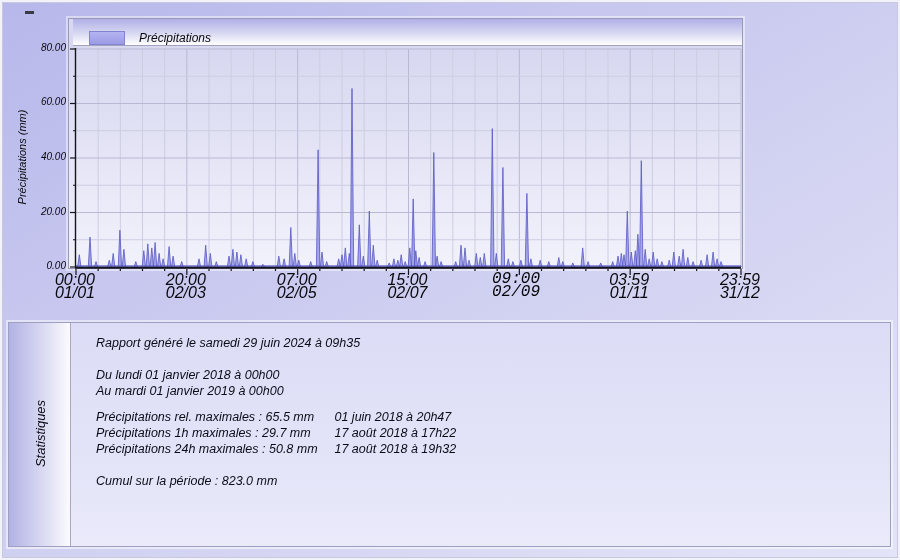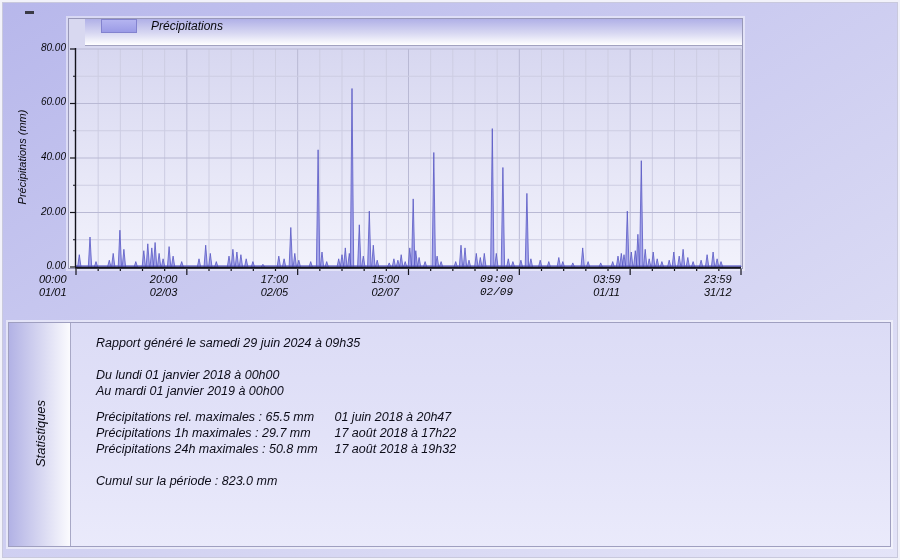--- a/index.html
+++ b/index.html
@@ -11,43 +11,43 @@
   }
   .artifact{position:absolute;left:25px;top:11px;width:9px;height:3px;background:#3a3a46;}
 
   
   .chart-box{
     position:absolute;left:68px;top:18px;width:673px;height:249px;
     border:1px solid #9898b8;background:linear-gradient(180deg,#d8d8f0 12%,#e6e6f7 60%,#f1f1fb 100%);
     box-shadow:0 0 0 2px rgba(255,255,255,0.45);
   }
   .legend-strip{
-    position:absolute;left:16px;top:0;right:0;height:26px;
+    position:absolute;left:4px;top:0;right:0;height:26px;
     background:linear-gradient(180deg,#b0b0e7 0%,#d8d8f2 55%,#ffffff 100%);
-    border-bottom:1px solid #a2a2c0;display:flex;align-items:flex-start;
+    border-bottom:1px solid #a2a2c0;display:flex;align-items:flex-end;
   }
   .legend-swatch{
     width:34px;height:12px;margin-left:16px;
     background:linear-gradient(180deg,#b4b4f0,#9b9be6);
     border:1px solid #8383cf;
   }
   .legend-label{margin-left:14px;font-style:italic;font-size:12px;color:#08080c;}
   #plot-svg{position:absolute;left:-8px;top:22px;overflow:visible;}
 
   .y-label{
     position:absolute;width:52px;text-align:right;font-style:italic;font-size:10px;color:#08080c;
     transform:translateY(-6px);
   }
   .y-title{
     position:absolute;left:-43px;top:151px;width:130px;text-align:center;
     font-style:italic;font-size:11px;color:#08080c;transform:rotate(-90deg);
   }
   .x-label{
-    position:absolute;width:72px;margin-left:-36px;
-    font-style:italic;font-size:11px;color:#08080c;line-height:13px;top:273px;
+    position:absolute;width:72px;margin-left:-36px;text-align:center;
+    font-style:italic;font-size:16px;color:#08080c;line-height:13px;top:273px;
   }
 
   
   .stats-box{
     position:absolute;left:8px;top:322px;width:881px;height:223px;
     border:1px solid #9f9fc0;
     background:linear-gradient(180deg,#dcdcf6 0%,#e2e2f8 50%,#eaeafb 100%);
     box-shadow:0 0 0 2px rgba(255,255,255,0.5);
   }
   .stats-sidebar{
@@ -182,21 +182,21 @@
 <div id="x-labels">
     <div class="x-label" style="left: 75px;">
       <div>00:00</div>
       <div>01/01</div>
     </div>
     <div class="x-label" style="left: 185.833px;">
       <div>20:00</div>
       <div>02/03</div>
     </div>
     <div class="x-label" style="left: 296.667px;">
-      <div>17:00</div>
+      <div>07:00</div>
       <div>02/05</div>
     </div>
     <div class="x-label" style="left: 407.5px;">
       <div>15:00</div>
       <div>02/07</div>
     </div>
     <div class="x-label" style="left: 516px; font-family: Liberation Mono, monospace;">
       <div>09:00</div>
       <div>02/09</div>
     </div>

